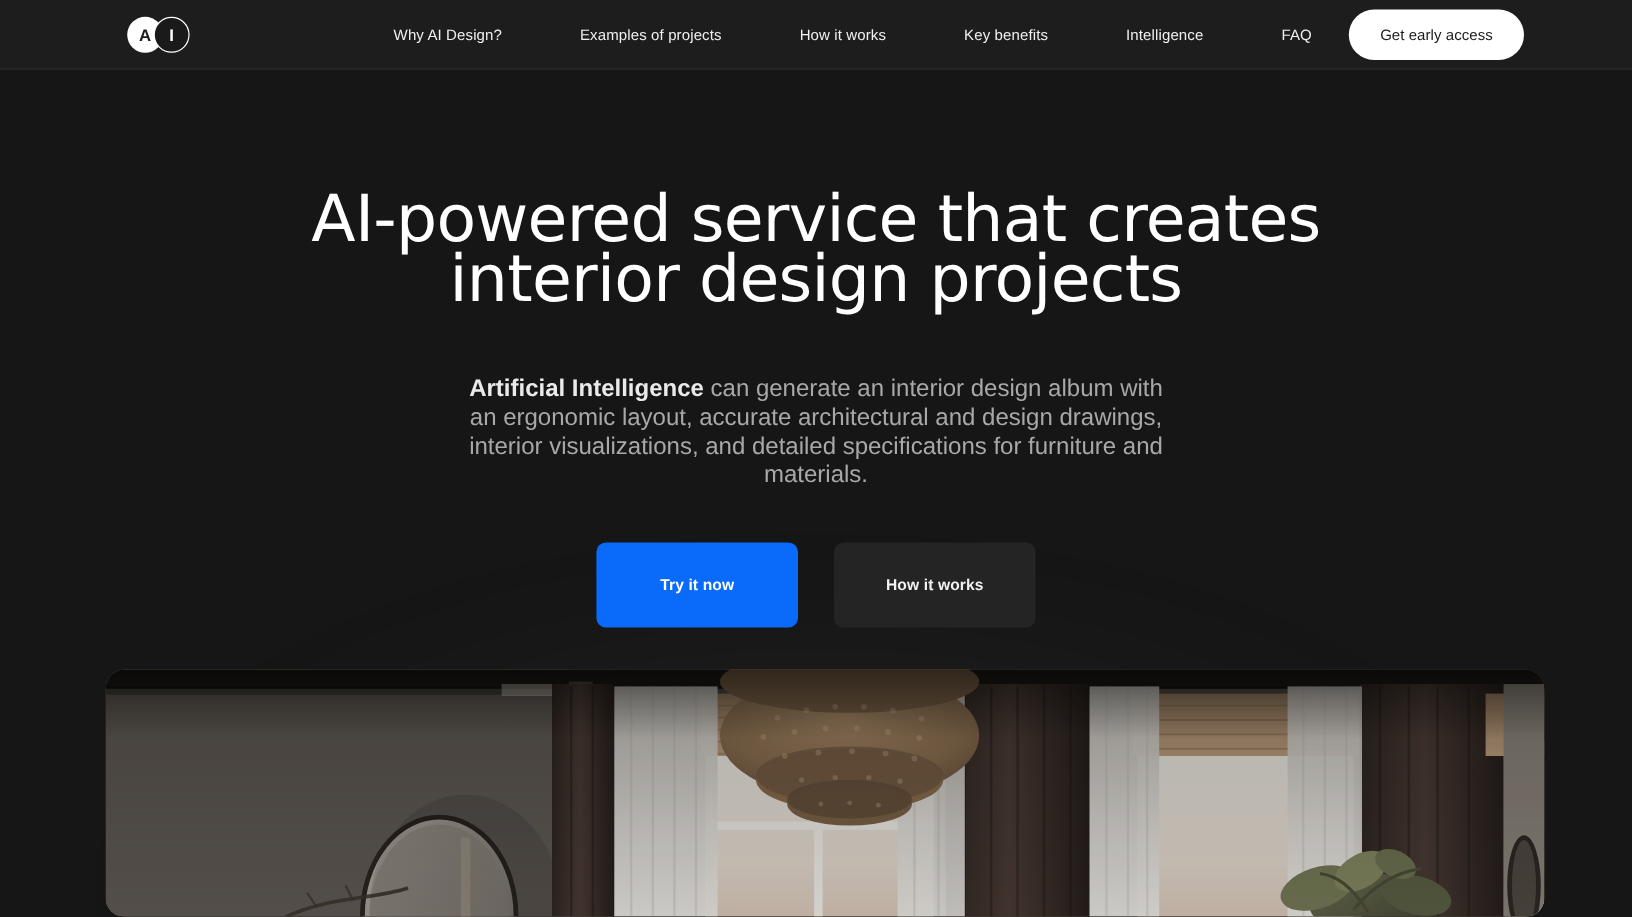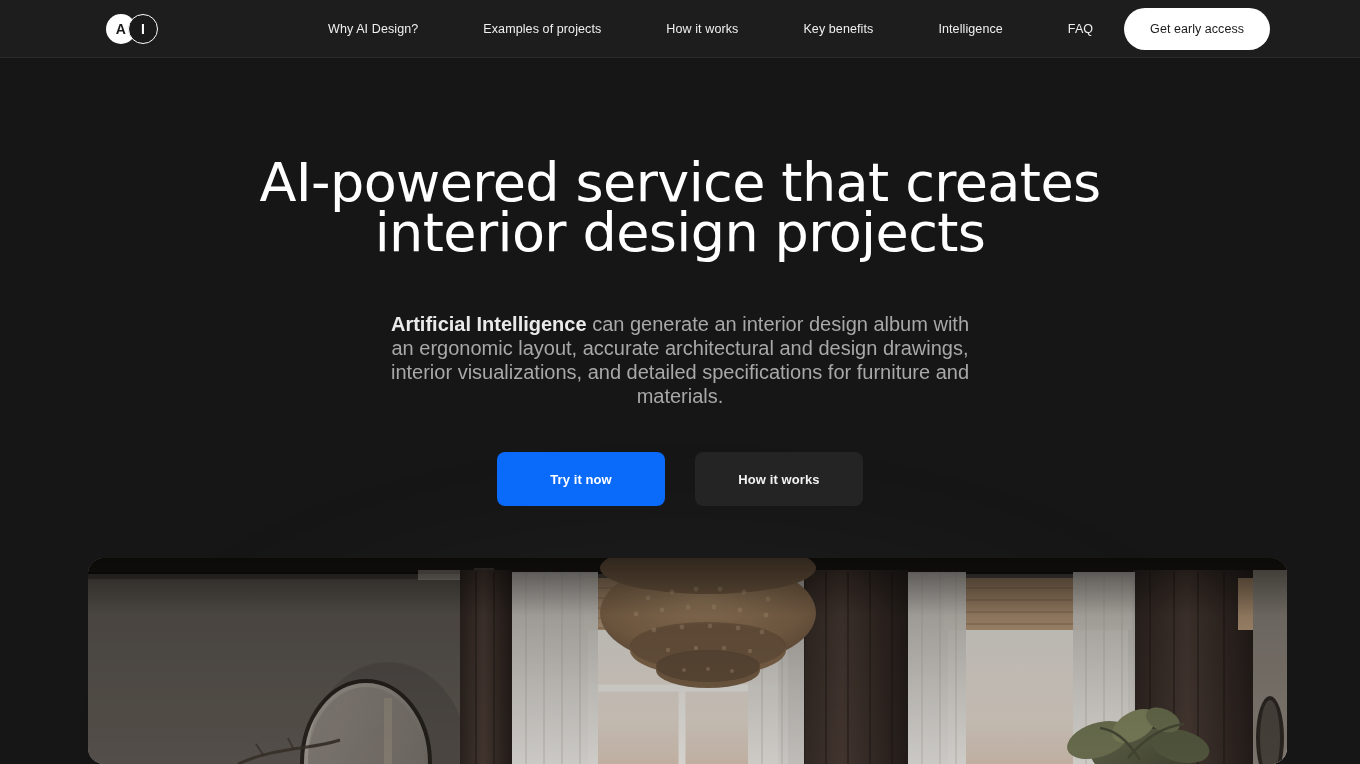--- a/index.html
+++ b/index.html
@@ -164,21 +164,21 @@
     justify-content: center;
     align-items: center;
     gap: 30px;
   }
   .btn {
     font-family: "Liberation Sans", sans-serif;
     font-size: 13px;
     font-weight: 700;
     border: none;
     cursor: pointer;
-    height: 54px;
+    height: 71px;
     border-radius: 8px;
     display: inline-flex;
     align-items: center;
     justify-content: center;
     letter-spacing: 0.1px;
   }
   .btn-primary {
     background: #0a6afa;
     color: #ffffff;
     width: 168px;

